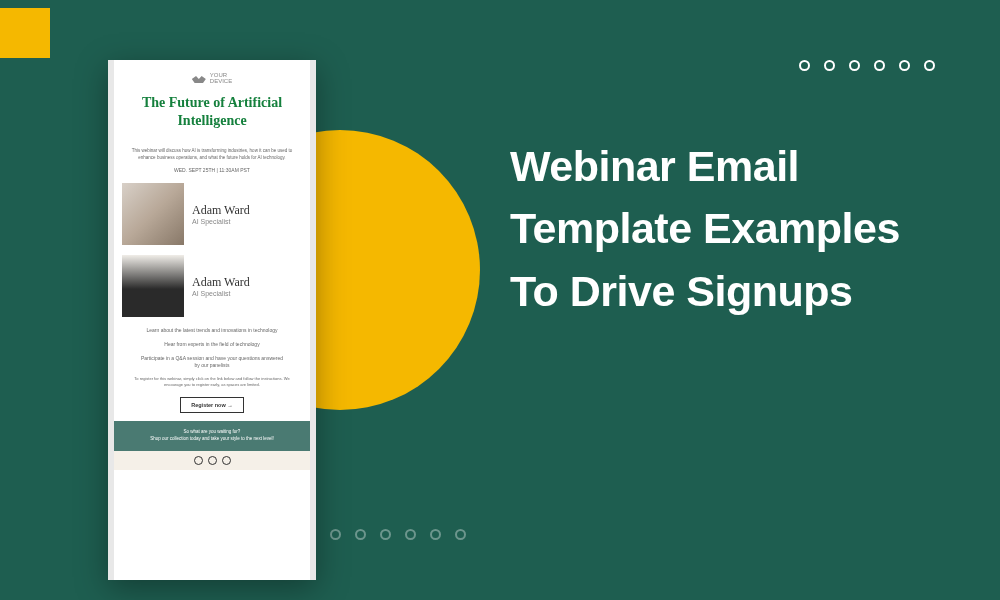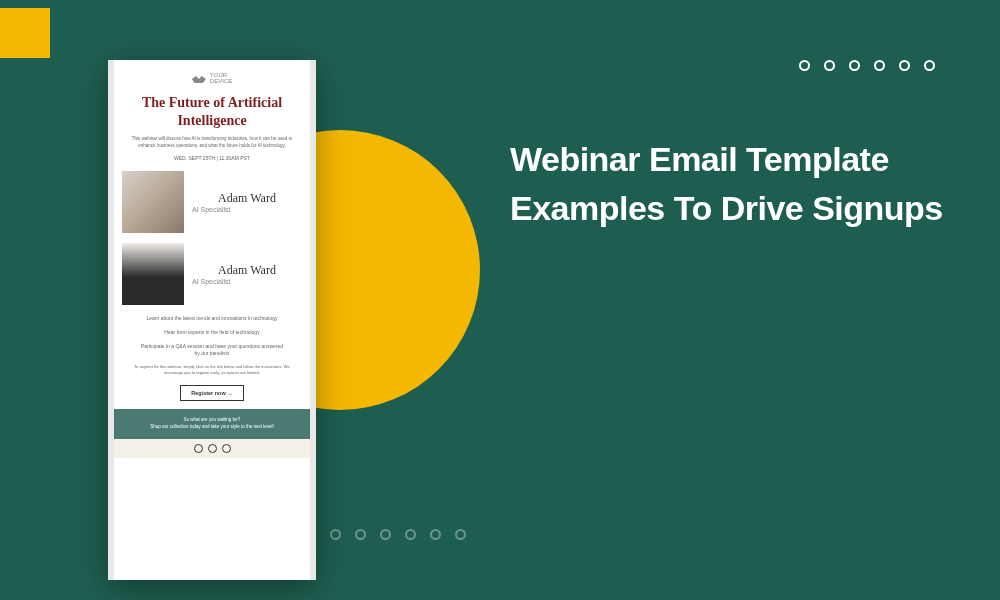--- a/index.html
+++ b/index.html
@@ -58,21 +58,21 @@
       border: 2px solid rgba(255,255,255,0.35);
       border-radius: 50%;
     }
     .headline {
       position: absolute;
       top: 135px;
       left: 510px;
       right: 50px;
       color: #fff;
       font-weight: 900;
-      font-size: 34px;
+      font-size: 43px;
       line-height: 1.45;
       letter-spacing: -0.5px;
     }
     .email-card {
       position: absolute;
       top: 60px;
       left: 108px;
       width: 208px;
       height: 520px;
       background: #e8e8e8;
@@ -101,23 +101,23 @@
     }
     .logo-text {
       font-size: 6px;
       color: #888;
       line-height: 1;
       text-align: left;
     }
     .email-title {
       font-size: 14px;
       font-weight: 600;
-      color: #7f1d1d;
+      color: #15803d;
       line-height: 1.3;
-      margin-bottom: 6px;
+      margin-bottom: 18px;
       font-family: Georgia, serif;
     }
     .email-desc {
       font-size: 4.5px;
       color: #666;
       line-height: 1.4;
       margin-bottom: 6px;
       padding: 0 6px;
     }
     .email-date {
@@ -145,21 +145,20 @@
       background: linear-gradient(180deg, #f0ede8 0%, #2a2a2a 55%);
     }
     .speaker-info {
       flex: 1;
     }
     .speaker-name {
       font-size: 12px;
       color: #333;
       font-family: Georgia, serif;
       font-weight: 500;
-      text-align: center;
     }
     .speaker-role {
       font-size: 7px;
       color: #888;
     }
     .subheading {
       font-size: 8px;
       font-weight: 700;
       color: #333;
       margin: 6px 0 8px 0;

